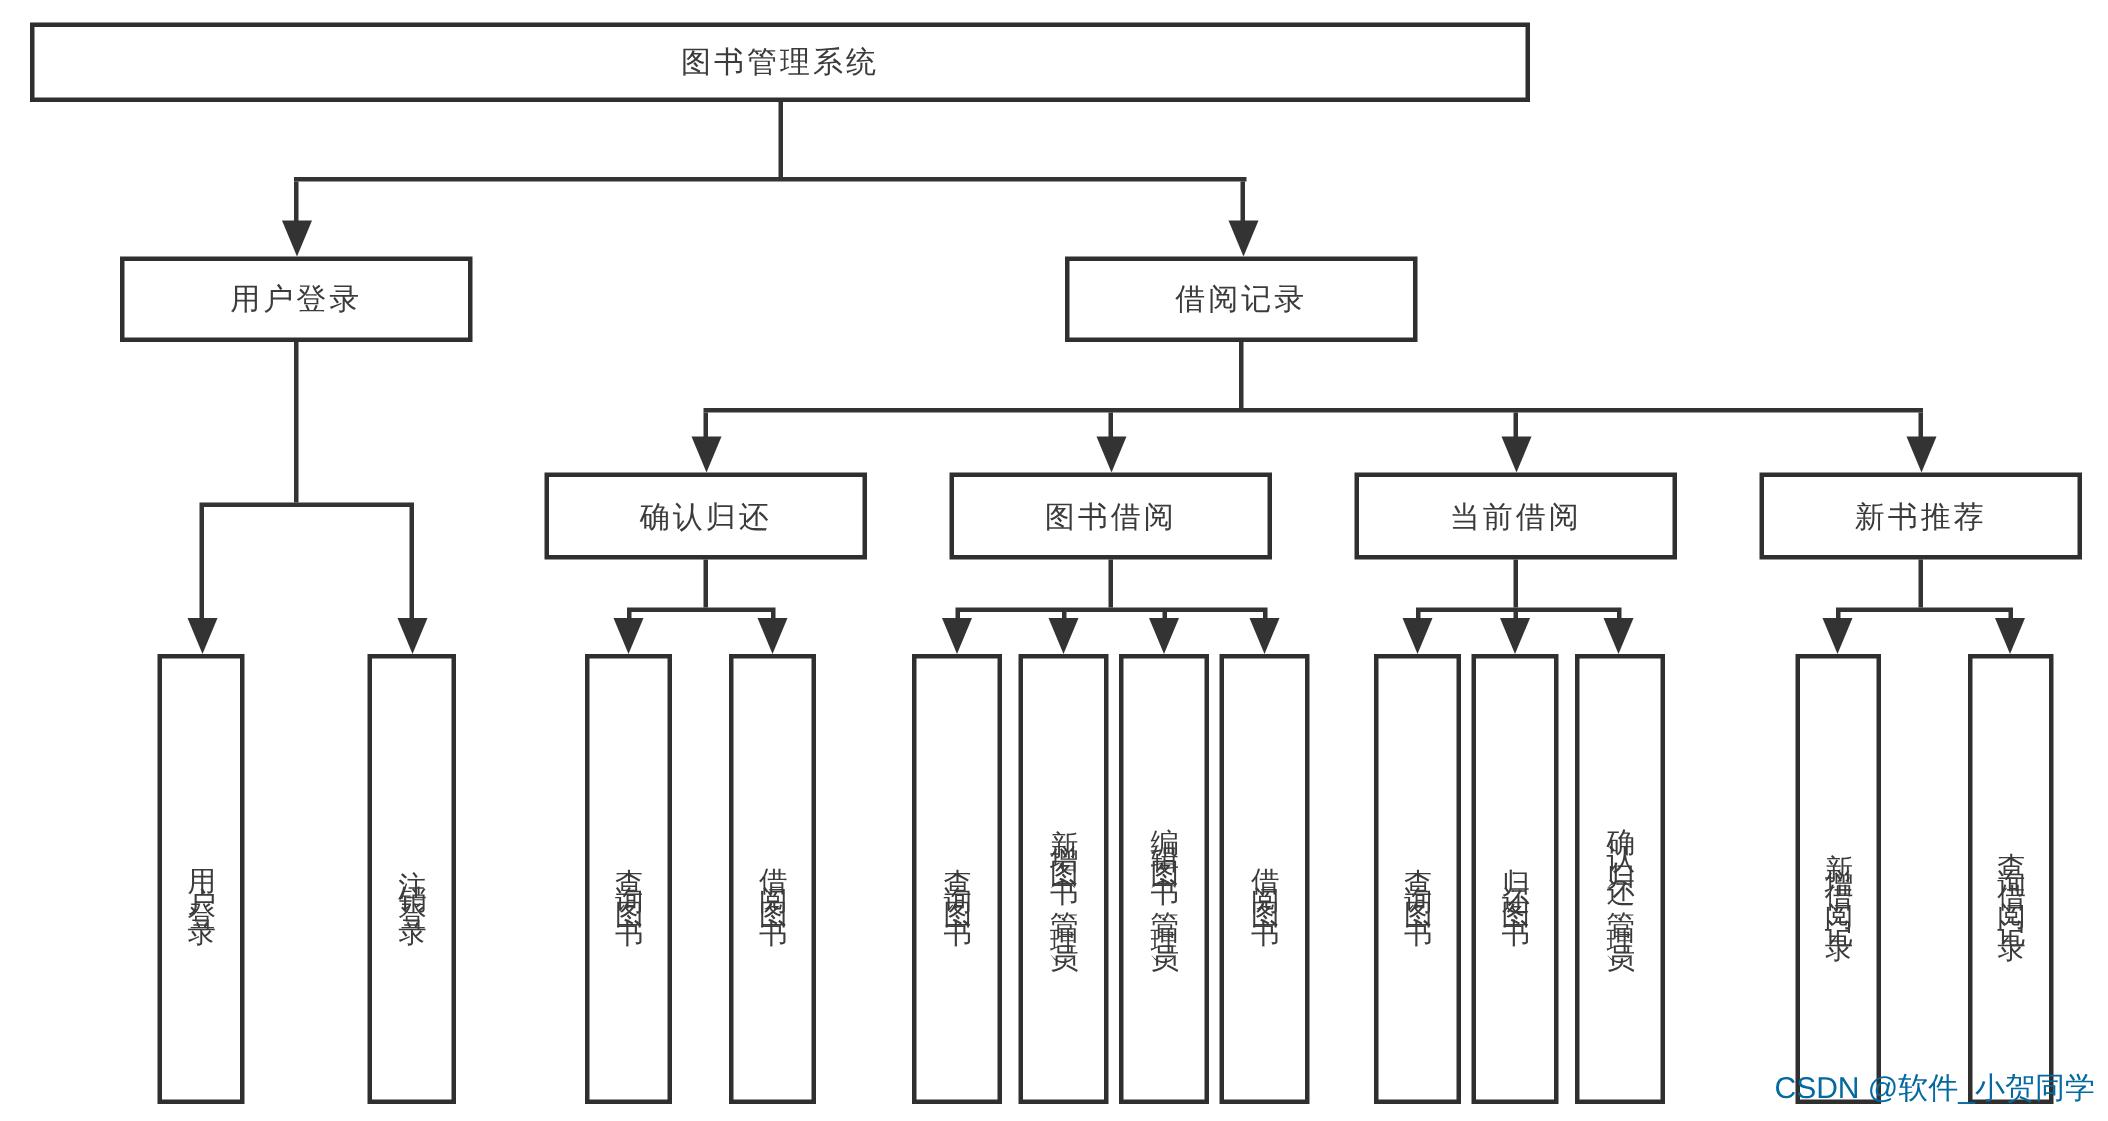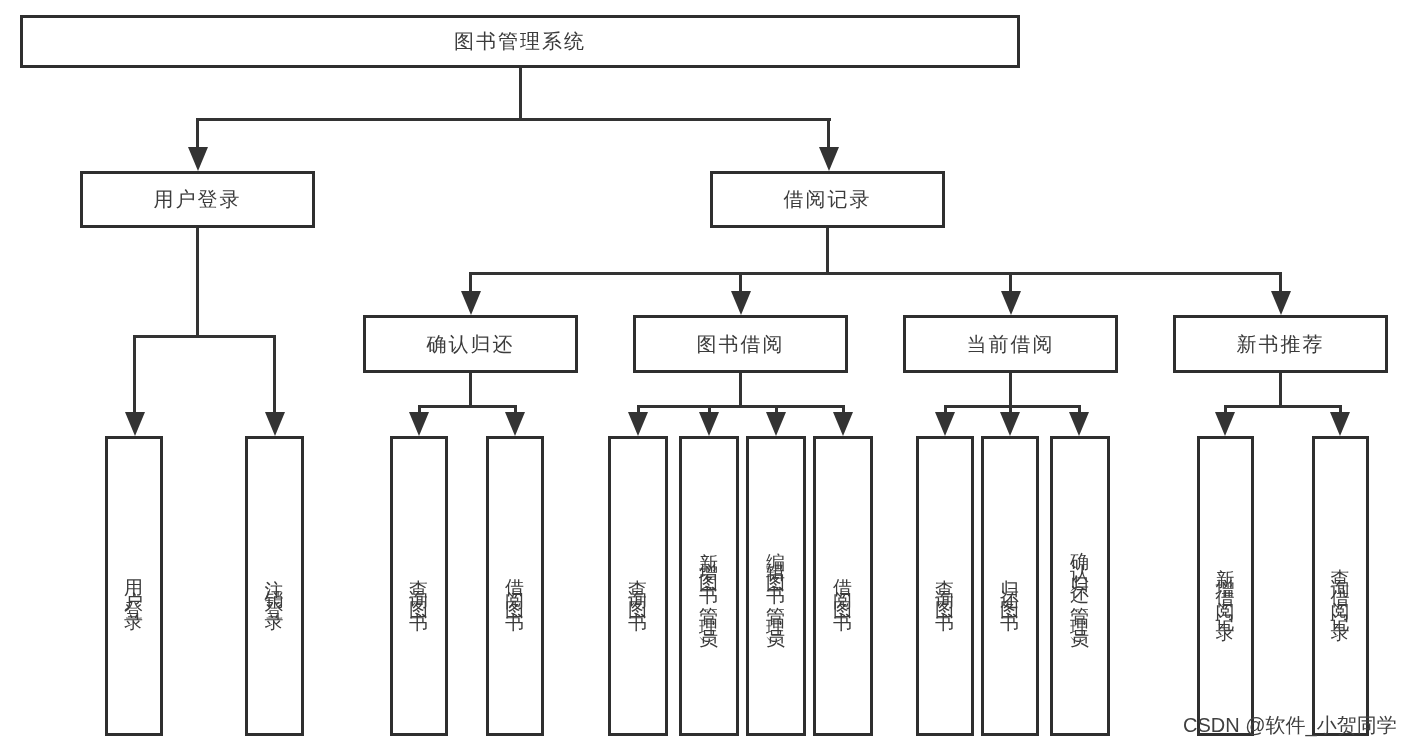--- a/index.html
+++ b/index.html
@@ -57,21 +57,21 @@
     height: 0;
     border-left: 10px solid transparent;
     border-right: 10px solid transparent;
     border-top: 24px solid #333333;
   }
   .watermark {
     position: absolute;
     left: 1183px;
     top: 712px;
     font-size: 20px;
-    color: #404040;
+    color: #0369a1;
     white-space: nowrap;
     z-index: 10;
   }
 </style>
 </head>
 <body>
 
 <div class="stage">
 
   <div class="hbox" style="left:20px;top:15px;width:1000px;height:53px">

